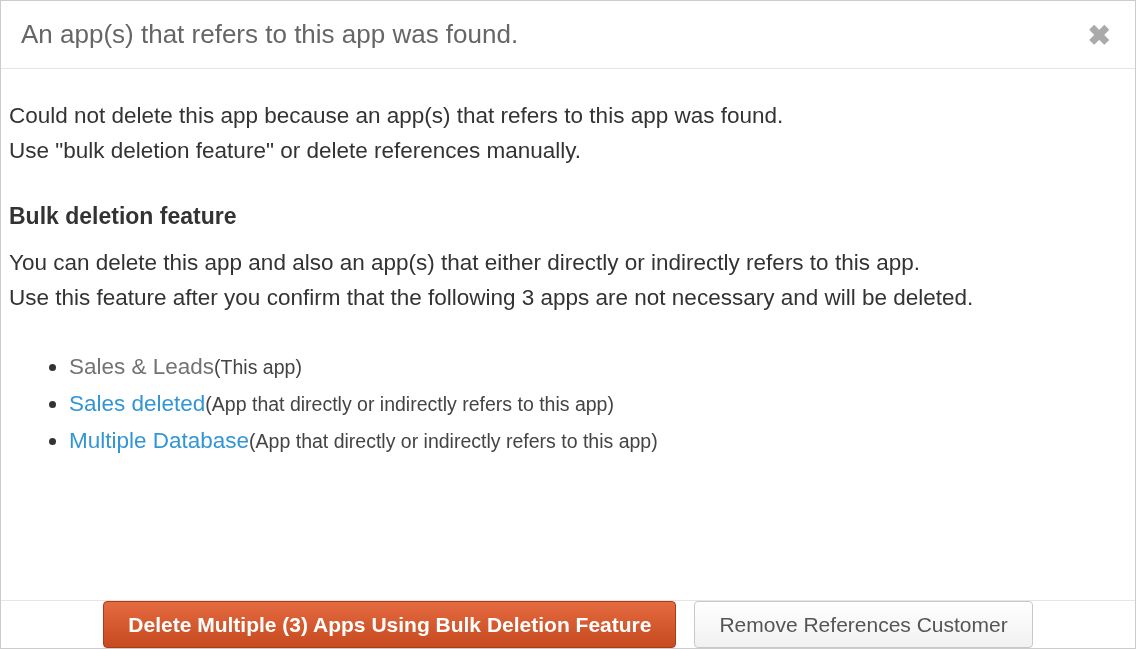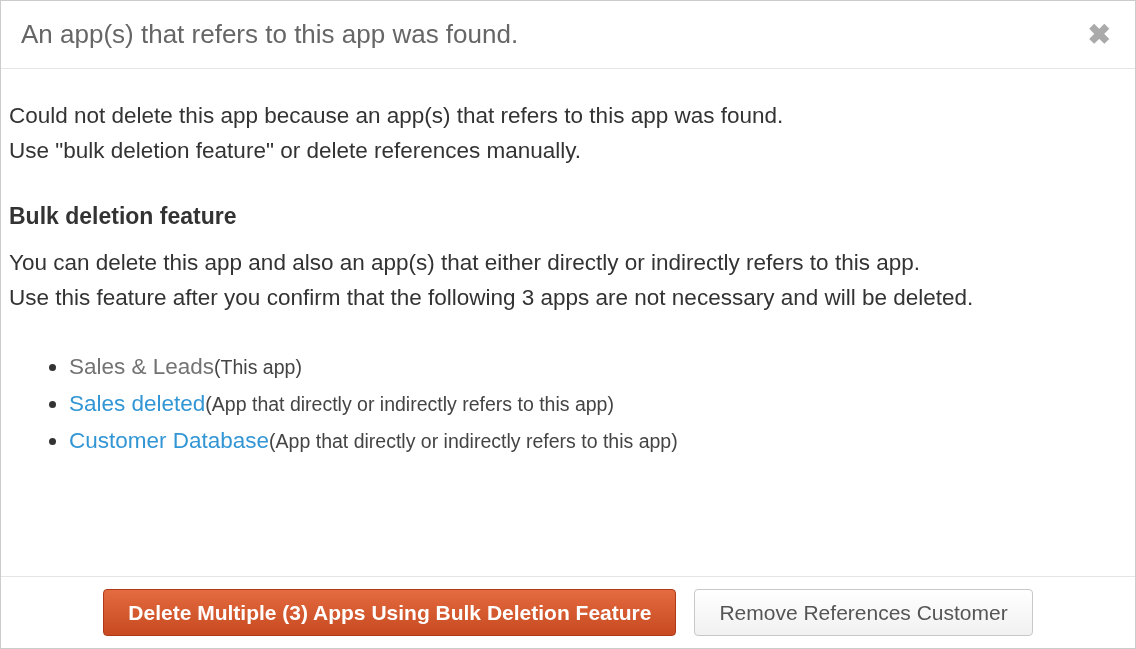--- a/index.html
+++ b/index.html
@@ -1,35 +1,35 @@
 <!DOCTYPE html>
 <html><head>
   <meta charset="utf-8">
   <style>
     *{box-sizing:border-box;margin:0;padding:0}
     html,body{height:100%}
     body{font-family:"Segoe UI","Helvetica Neue",Arial,sans-serif;background:#fff;
       color:#444;width:1136px;height:649px;overflow:hidden}
     .dialog{width:1136px;height:649px;border:1px solid #ccc;display:flex;
       flex-direction:column;background:#fff}
-    .header{display:flex;align-items:center;justify-content:space-between;
+    .header{display:flex;align-items:flex-end;justify-content:space-between;
       padding:18px 20px 18px 20px;border-bottom:1px solid #e5e5e5}
     .title{font-size:26px;color:#666;font-weight:400}
     .close{font-size:28px;color:#aaa;line-height:1;cursor:pointer;
       padding:0 4px;user-select:none;font-weight:bold}
     .body{padding:30px 8px 10px;flex:1;font-size:22.5px;color:#333;line-height:1.55}
     .intro{margin-bottom:30px}
     .h{font-weight:700;color:#333;font-size:23px;margin-bottom:12px}
     .desc{margin-bottom:34px}
     ul{list-style:disc;padding-left:60px}
     li{margin:2px 0}
     .lname{color:#737373}
     .link{color:#3296d5;cursor:pointer}
     .note{color:#444;font-size:19.5px}
-    .footer{border-top:1px solid #e5e5e5;padding:12px;display:flex;
+    .footer{border-top:1px solid #e5e5e5;padding:0;display:flex;
       justify-content:center;gap:18px}
     .btn{font-size:21px;padding:12px 24px;border-radius:4px;cursor:pointer;
       border:1px solid transparent;line-height:1}
     .btn-primary{color:#fff;border:1px solid #b03a18;font-weight:700;
       background:linear-gradient(#e46a3f,#c74a21)}
     .btn-secondary{color:#555;background:linear-gradient(#fff,#f1f1f1);
       border:1px solid #c8c8c8}
   </style>
 </head>
 <body>
@@ -56,21 +56,21 @@
     </div>
 
     <ul>
       <li>
         <span class="lname">Sales &amp; Leads</span><span class="note">(This app)</span>
       </li>
       <li>
         <span class="link">Sales deleted</span><span class="note">(App that directly or indirectly refers to this app)</span>
       </li>
       <li>
-        <span class="link">Customer Database</span><span class="note">(App that directly or indirectly refers to this app)</span>
+        <span class="link">Multiple Database</span><span class="note">(App that directly or indirectly refers to this app)</span>
       </li>
     </ul>
 
   </div>
 
   <div class="footer">
     <button class="btn btn-primary">Delete Multiple (3) Apps Using Bulk Deletion Feature</button>
     <button class="btn btn-secondary">Remove References Customer</button>
   </div>
 

